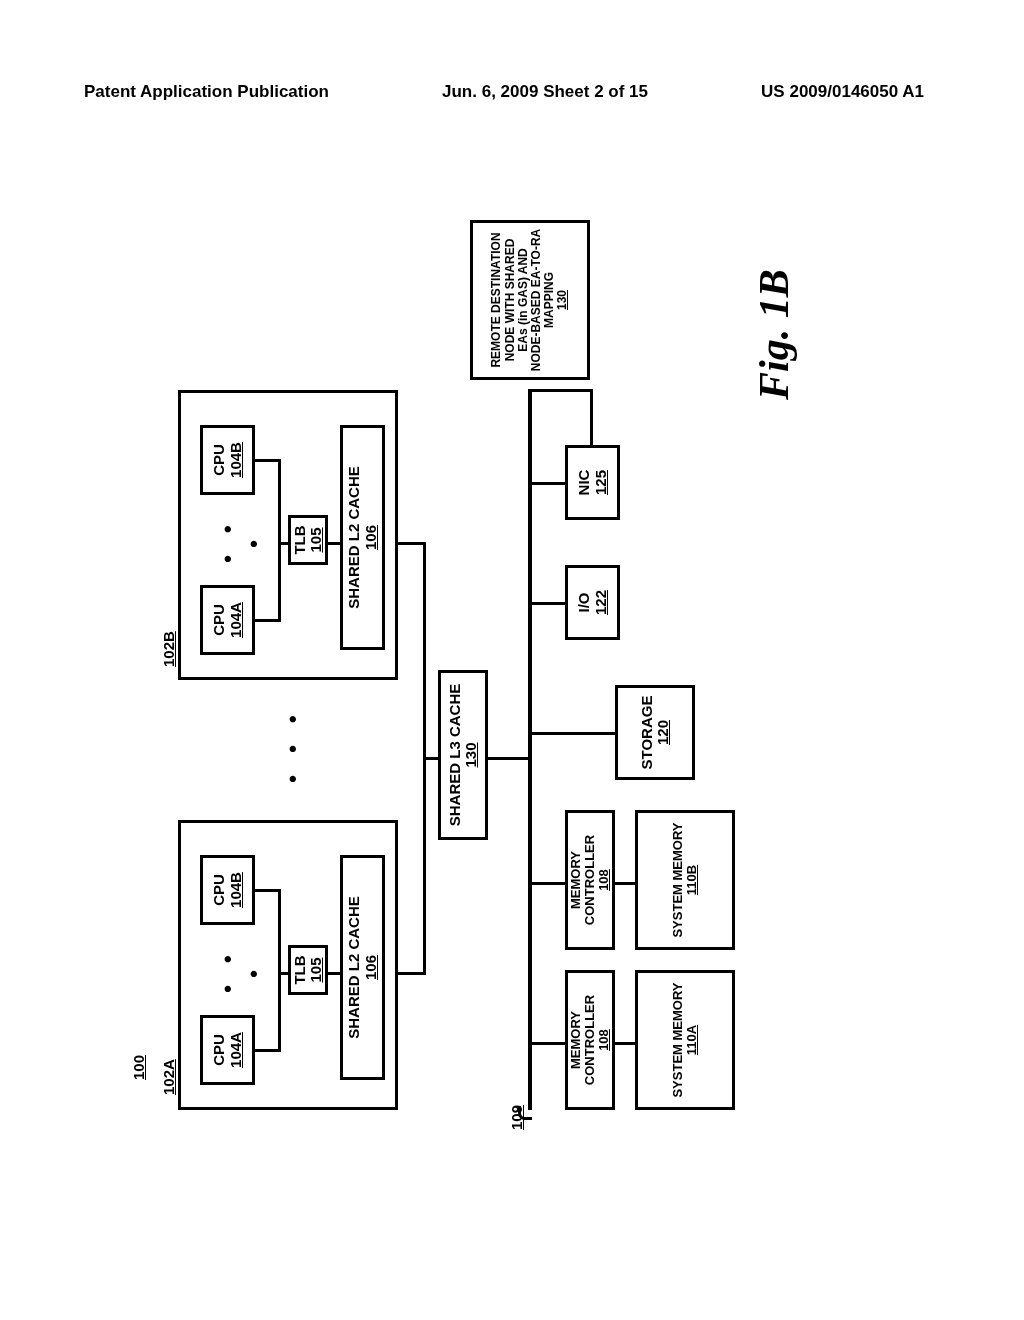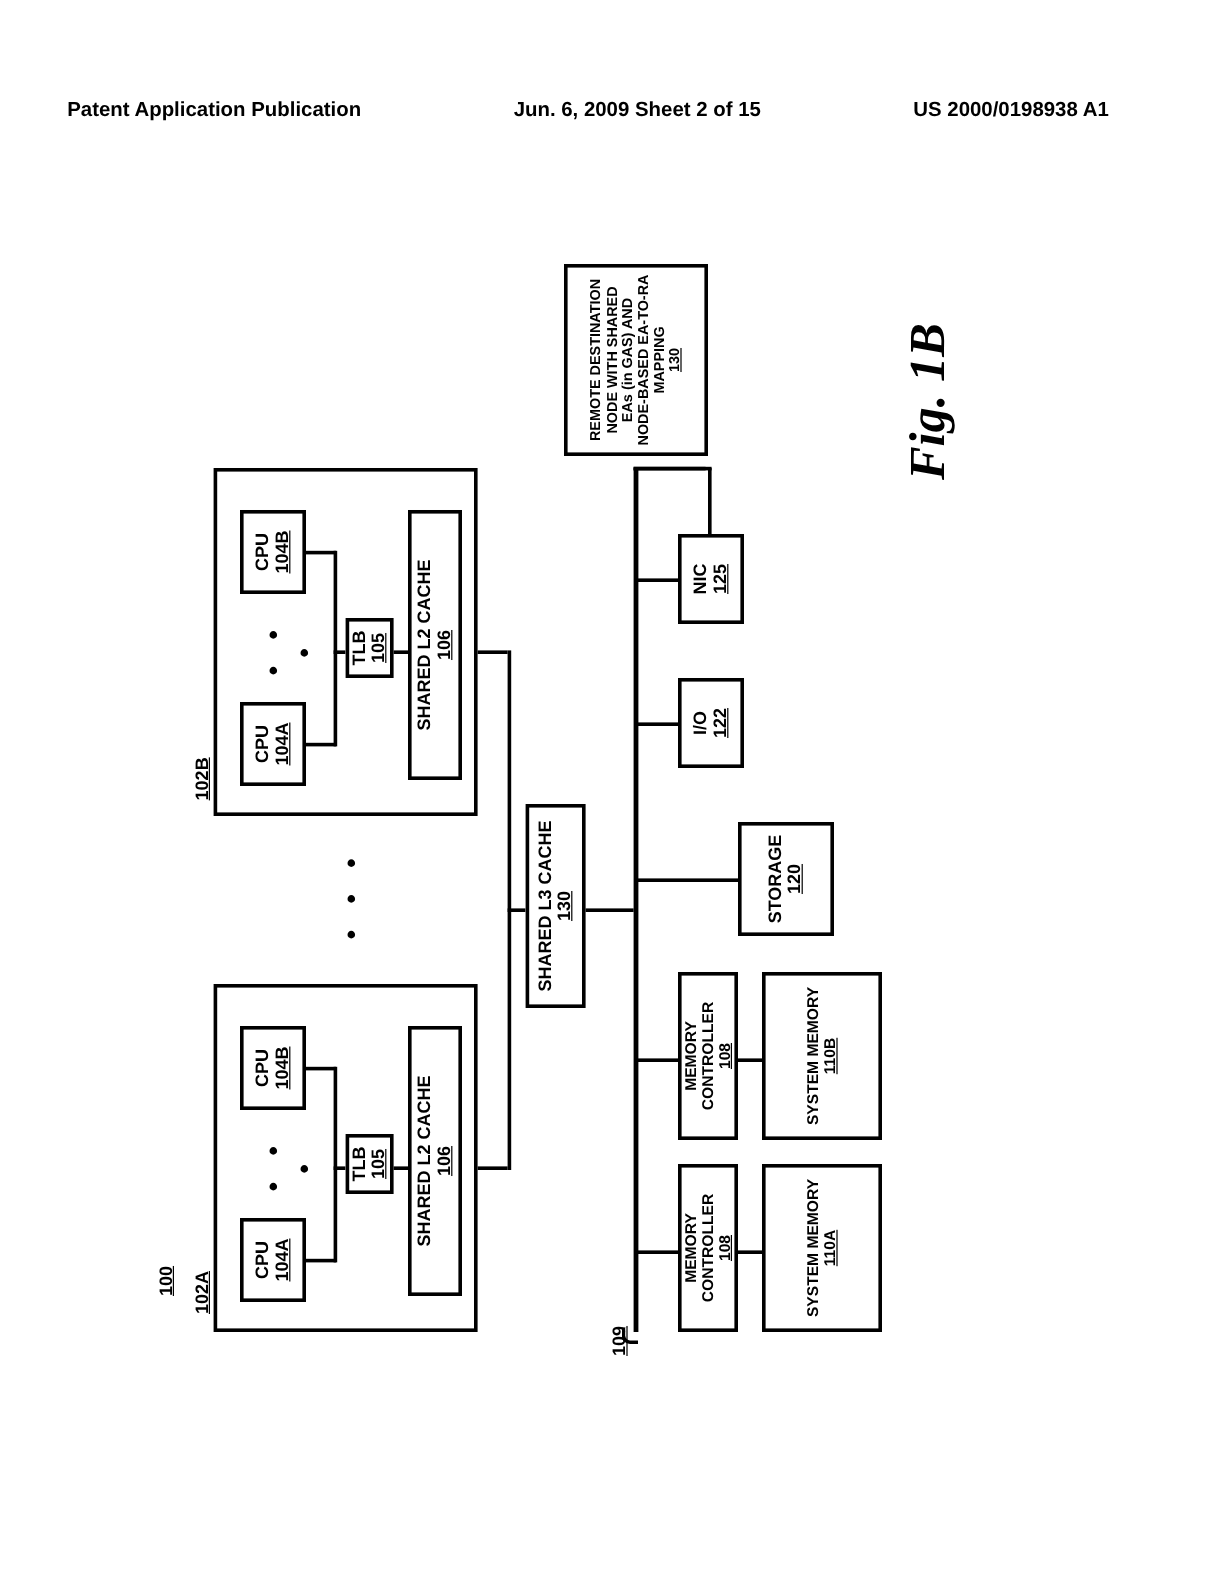--- a/index.html
+++ b/index.html
@@ -10,21 +10,21 @@
     font-family: Arial, sans-serif;
     position: relative;
   }
   .page-header {
     position: absolute;
     top: 82px;
     left: 0;
     width: 1024px;
     display: flex;
     justify-content: space-between;
-    padding: 0 100px 0 56px;
+    padding: 0 100px 0 84px;
     font-size: 17px;
     font-weight: bold;
   }
   .diagram-area {
     position: absolute;
     top: 690px;
     left: 470px;
     transform: rotate(-90deg);
     transform-origin: center;
     width: 900px;
@@ -68,21 +68,21 @@
     font-weight: bold;
     font-size: 42px;
   }
 </style>
 </head>
 <body>
 
 <div class="page-header">
   <span>Patent Application Publication</span>
   <span>Jun. 6, 2009  Sheet 2 of 15</span>
-  <span>US 2000/0198938 A1</span>
+  <span>US 2009/0146050 A1</span>
 </div>
 
 <div class="diagram-area">
 
   <div class="label-only underline" style="top:0px; left:60px;">100</div>
 
   <div class="label-only underline" style="top:30px; left:45px;">102A</div>
   <div class="box" style="top:48px; left:30px; width:290px; height:220px; border-width:3px;"></div>
 
   <div class="box" style="top:70px; left:55px; width:70px; height:55px;">

